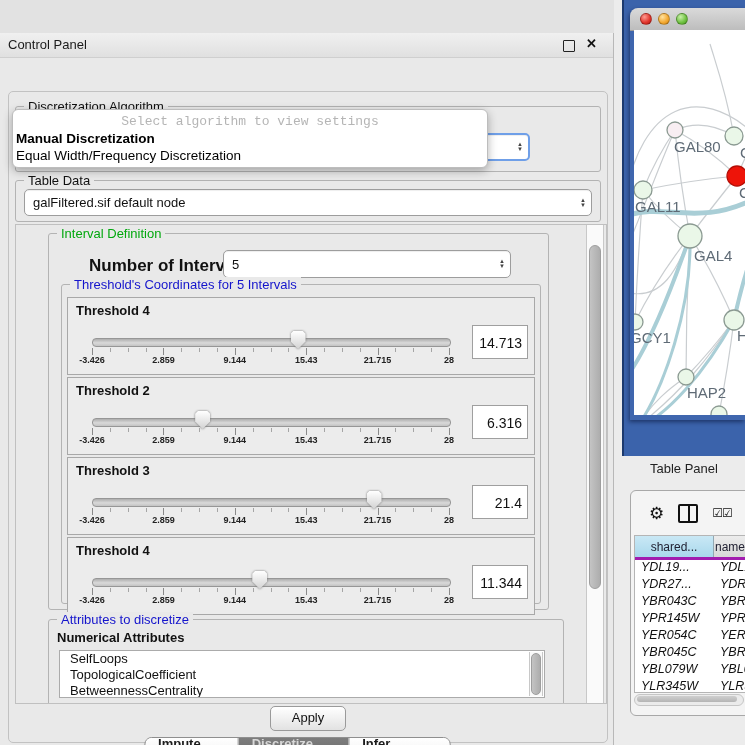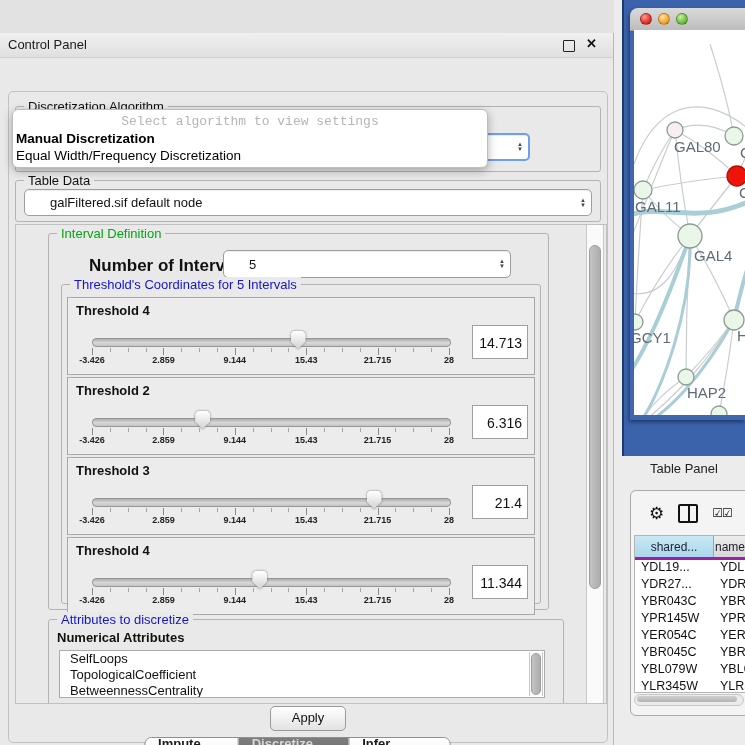--- a/index.html
+++ b/index.html
@@ -35,21 +35,21 @@
 
   
   .group{position:absolute;border:1px solid #b3b3b3;border-radius:3px;}
   .legend{position:absolute;top:-8px;left:8px;background:#e9e9e9;padding:0 4px;font-size:13px;color:#111;white-space:nowrap;}
   .legend.green{color:#03a80f;}
   .legend.blue{color:#1414cc;}
 
   
   .combo{position:absolute;background:#fff;border:1px solid #9d9d9d;border-radius:5px;
       font-size:13px;color:#111;display:flex;align-items:center;box-shadow:inset 0 1px 1px rgba(0,0,0,.07);}
-  .combo .val{flex:1;padding-left:25px;white-space:nowrap;overflow:hidden;}
+  .combo .val{flex:1;padding-left:8px;white-space:nowrap;overflow:hidden;}
   .stepper{display:flex;flex-direction:column;align-items:center;justify-content:center;width:16px;
       font-size:6px;line-height:5px;color:#444;}
 
   
   #algo-popup{position:absolute;left:12px;top:76px;width:474px;height:57px;background:#fff;
       border:1px solid #bdbdbd;border-radius:6px;box-shadow:0 3px 10px rgba(0,0,0,.3);z-index:40;overflow:hidden;}
   #algo-placeholder{height:17px;padding-top:4px;text-align:center;font-size:13px;color:#b5b5b5;font-family:Liberation Mono, monospace;}
   .popup-opt{height:17px;padding-left:3px;font-size:13.5px;color:#000;white-space:nowrap;}
   .popup-opt.bold{font-weight:bold;}
 
@@ -103,21 +103,21 @@
   #col-ic::after{content:"";position:absolute;left:50%;top:0;bottom:0;width:2px;background:#111;}
   #chk-ic{font-size:12px;color:#111;letter-spacing:-1px;}
   #tb-table{position:absolute;left:3px;top:44px;right:0;height:156px;background:#fff;border:1px solid #b5b5b5;
       border-right:none;overflow:hidden;}
   .tb-hrow{display:flex;height:21px;border-bottom:3px solid #a21caf;}
   .tb-hcell{box-sizing:border-box;font-size:12px;color:#223;display:flex;align-items:center;justify-content:center;
       border-right:1px solid #93a8b2;overflow:hidden;white-space:nowrap;}
   .tb-hcell.c1{width:79px;background:linear-gradient(#c9e8f5,#a9d8ec);}
   .tb-hcell.c2{flex:1;background:linear-gradient(#ececec,#d7d7d7);border-right:none;}
   .tb-row{display:flex;height:17px;font-size:12.5px;color:#111;}
-  .tb-cell{box-sizing:border-box;padding-left:6px;white-space:nowrap;overflow:hidden;}
+  .tb-cell{box-sizing:border-box;padding-left:6px;white-space:nowrap;overflow:hidden;font-style:italic;}
   .tb-cell.c1{width:79px;}
   .tb-cell.c2{flex:1;}
   #tb-hscroll{position:absolute;left:3px;right:2px;top:203px;height:10px;background:#ebebeb;border:1px solid #c6c6c6;border-radius:6px;}
   #tb-hthumb{position:absolute;left:2px;right:6px;top:1px;height:6px;background:linear-gradient(#cfcfcf,#b5b5b5);border-radius:4px;}
 
   svg text{font-family:"Liberation Sans",sans-serif;}
 </style>
 </head>
 <body>
 

